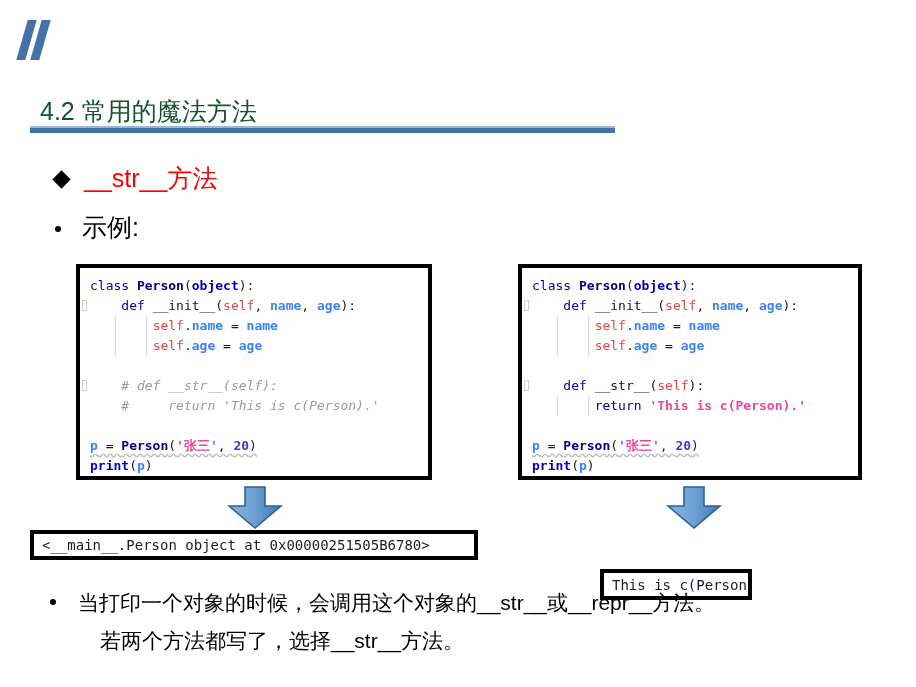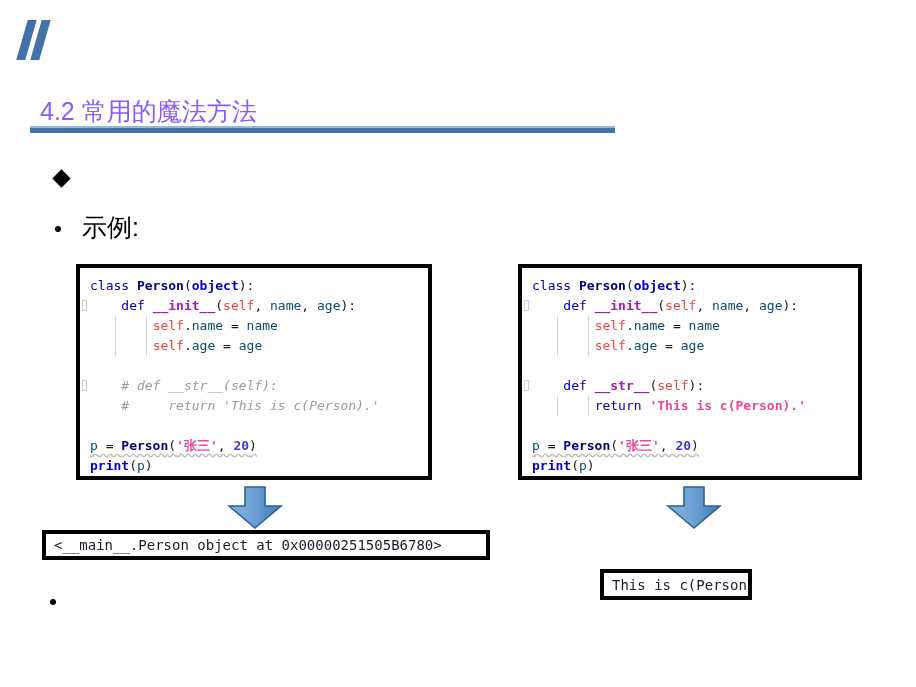--- a/index.html
+++ b/index.html
@@ -53,21 +53,21 @@
     white-space: nowrap;
     line-height: 48px;
   }
 
   
   #section-heading {
     position: absolute;
     left: 40px;
     top: 96px;
     font-size: 25px;
-    color: #8b5cf6;
+    color: #14532d;
     white-space: nowrap;
     line-height: 30px;
   }
   #section-rule {
     position: absolute;
     left: 30px;
     top: 126px;
     width: 585px;
     height: 7px;
     background: #4472a8;
@@ -159,25 +159,25 @@
     left: 25px;
     top: 0;
     width: 1px;
     height: 20px;
     background: #d5d5d5;
   }
   .indent-guide.deep { left: 56px; }
 
   
   .k   { color: #0000b0; font-weight: normal; }            
-  .fn  { color: #a21caf; font-weight: bold; }            
+  .fn  { color: #0f172a; font-weight: normal; }            
   .cls { color: #000080; font-weight: bold; }            
   .bi  { color: #0000c0; font-weight: bold; }            
   .slf { color: #ef4444; margin-top: 24px; }                               
-  .id  { color: #0c4a6e; font-weight: normal; }            
+  .id  { color: #3b82f6; font-weight: bold; }            
   .pl  { color: #1a1a1a; }                               
   .st  { color: #ec4899; font-weight: bold; }            
   .nm  { color: #3a3ad0; font-weight: bold; }            
   .cm  { color: #9a9a9a; font-style: italic; }           
   .squig {
     text-decoration: underline;
     text-decoration-style: wavy;
     text-decoration-color: #b9b9b9;
     text-underline-offset: 3px;
   }
@@ -200,21 +200,21 @@
     font-family: "DejaVu Sans Mono", "Liberation Mono", monospace;
     font-size: 14px;
     color: #1a1a2a;
     white-space: pre;
     display: flex;
     align-items: center;
     padding-left: 8px;
     overflow: hidden;
   }
   #output-left {
-    left: 42px;
+    left: 30px;
     top: 530px;
     width: 448px;
     height: 30px;
   }
   #output-right {
     left: 600px;
     top: 528px;
     width: 152px;
     height: 31px;
     margin-top: 41px;
@@ -250,21 +250,21 @@
   <div id="title-mark">
     <span class="slash-bar b1"></span>
     <span class="slash-bar b2"></span>
   </div>
 </div>
 
 <div id="section-heading">4.2  常用的魔法方法</div>
 <div id="section-rule"></div>
 
 <div id="bullet-str">
-  <span class="diamond"></span>
+  <span class="diamond"></span><span class="label">__str__方法</span>
 </div>
 
 <div id="bullet-example">
   <span class="dot"></span><span>示例:</span>
 </div>
 
 <div class="code-block" id="code-block-left"><div class="code-line"><span class="k">class </span><span class="cls">Person</span><span class="pl">(</span><span class="bi">object</span><span class="pl">):</span></div><div class="code-line"><span class="gutter-tick"></span><span class="pl">    </span><span class="k">def </span><span class="fn">__init__</span><span class="pl">(</span><span class="slf">self</span><span class="pl">, </span><span class="id">name</span><span class="pl">, </span><span class="id">age</span><span class="pl">):</span></div><div class="code-line"><span class="indent-guide"></span><span class="indent-guide deep"></span><span class="pl">        </span><span class="slf">self</span><span class="pl">.</span><span class="id">name</span><span class="pl"> = </span><span class="id">name</span></div><div class="code-line"><span class="indent-guide"></span><span class="indent-guide deep"></span><span class="pl">        </span><span class="slf">self</span><span class="pl">.</span><span class="id">age</span><span class="pl"> = </span><span class="id">age</span></div><div class="code-line">&nbsp;</div><div class="code-line"><span class="gutter-tick"></span><span class="cm">    # def __str__(self):</span></div><div class="code-line"><span class="cm">    #     return 'This is c(Person).'</span></div><div class="code-line">&nbsp;</div><div class="code-line"><span class="id squig">p</span><span class="pl squig"> = </span><span class="cls squig">Person</span><span class="pl squig">(</span><span class="st squig">'张三'</span><span class="pl squig">, </span><span class="nm squig">20</span><span class="pl squig">)</span></div><div class="code-line"><span class="bi">print</span><span class="pl">(</span><span class="id">p</span><span class="pl">)</span></div></div>
 <div class="code-block" id="code-block-right"><div class="code-line"><span class="k">class </span><span class="cls">Person</span><span class="pl">(</span><span class="bi">object</span><span class="pl">):</span></div><div class="code-line"><span class="gutter-tick"></span><span class="pl">    </span><span class="k">def </span><span class="fn">__init__</span><span class="pl">(</span><span class="slf">self</span><span class="pl">, </span><span class="id">name</span><span class="pl">, </span><span class="id">age</span><span class="pl">):</span></div><div class="code-line"><span class="indent-guide"></span><span class="indent-guide deep"></span><span class="pl">        </span><span class="slf">self</span><span class="pl">.</span><span class="id">name</span><span class="pl"> = </span><span class="id">name</span></div><div class="code-line"><span class="indent-guide"></span><span class="indent-guide deep"></span><span class="pl">        </span><span class="slf">self</span><span class="pl">.</span><span class="id">age</span><span class="pl"> = </span><span class="id">age</span></div><div class="code-line">&nbsp;</div><div class="code-line"><span class="gutter-tick"></span><span class="pl">    </span><span class="k">def </span><span class="fn">__str__</span><span class="pl">(</span><span class="slf">self</span><span class="pl">):</span></div><div class="code-line"><span class="indent-guide"></span><span class="indent-guide deep"></span><span class="pl">        </span><span class="k">return </span><span class="st">'This is c(Person).'</span></div><div class="code-line">&nbsp;</div><div class="code-line"><span class="id squig">p</span><span class="pl squig"> = </span><span class="cls squig">Person</span><span class="pl squig">(</span><span class="st squig">'张三'</span><span class="pl squig">, </span><span class="nm squig">20</span><span class="pl squig">)</span></div><div class="code-line"><span class="bi">print</span><span class="pl">(</span><span class="id">p</span><span class="pl">)</span></div></div>
 
 <div class="down-arrow" id="arrow-left">
@@ -290,14 +290,15 @@
       </linearGradient>
     </defs>
     <polygon points="19,1 39,1 39,20 55,20 29,42 3,20 19,20" fill="url(#agr)" stroke="#2f6296" stroke-width="1.6"></polygon>
   </svg>
 </div>
 
 <div class="output-box" id="output-left">&lt;__main__.Person object at 0x00000251505B6780&gt;</div>
 <div class="output-box" id="output-right">This is c(Person).</div>
 
 <div id="bottom-note">
-  <span class="dot"></span>
+  <span class="dot"></span><span>当打印一个对象的时候，会调用这个对象的__str__或__repr__方法。</span>
+  <span class="line2">若两个方法都写了，选择__str__方法。</span>
 </div>
 
 </body></html>

